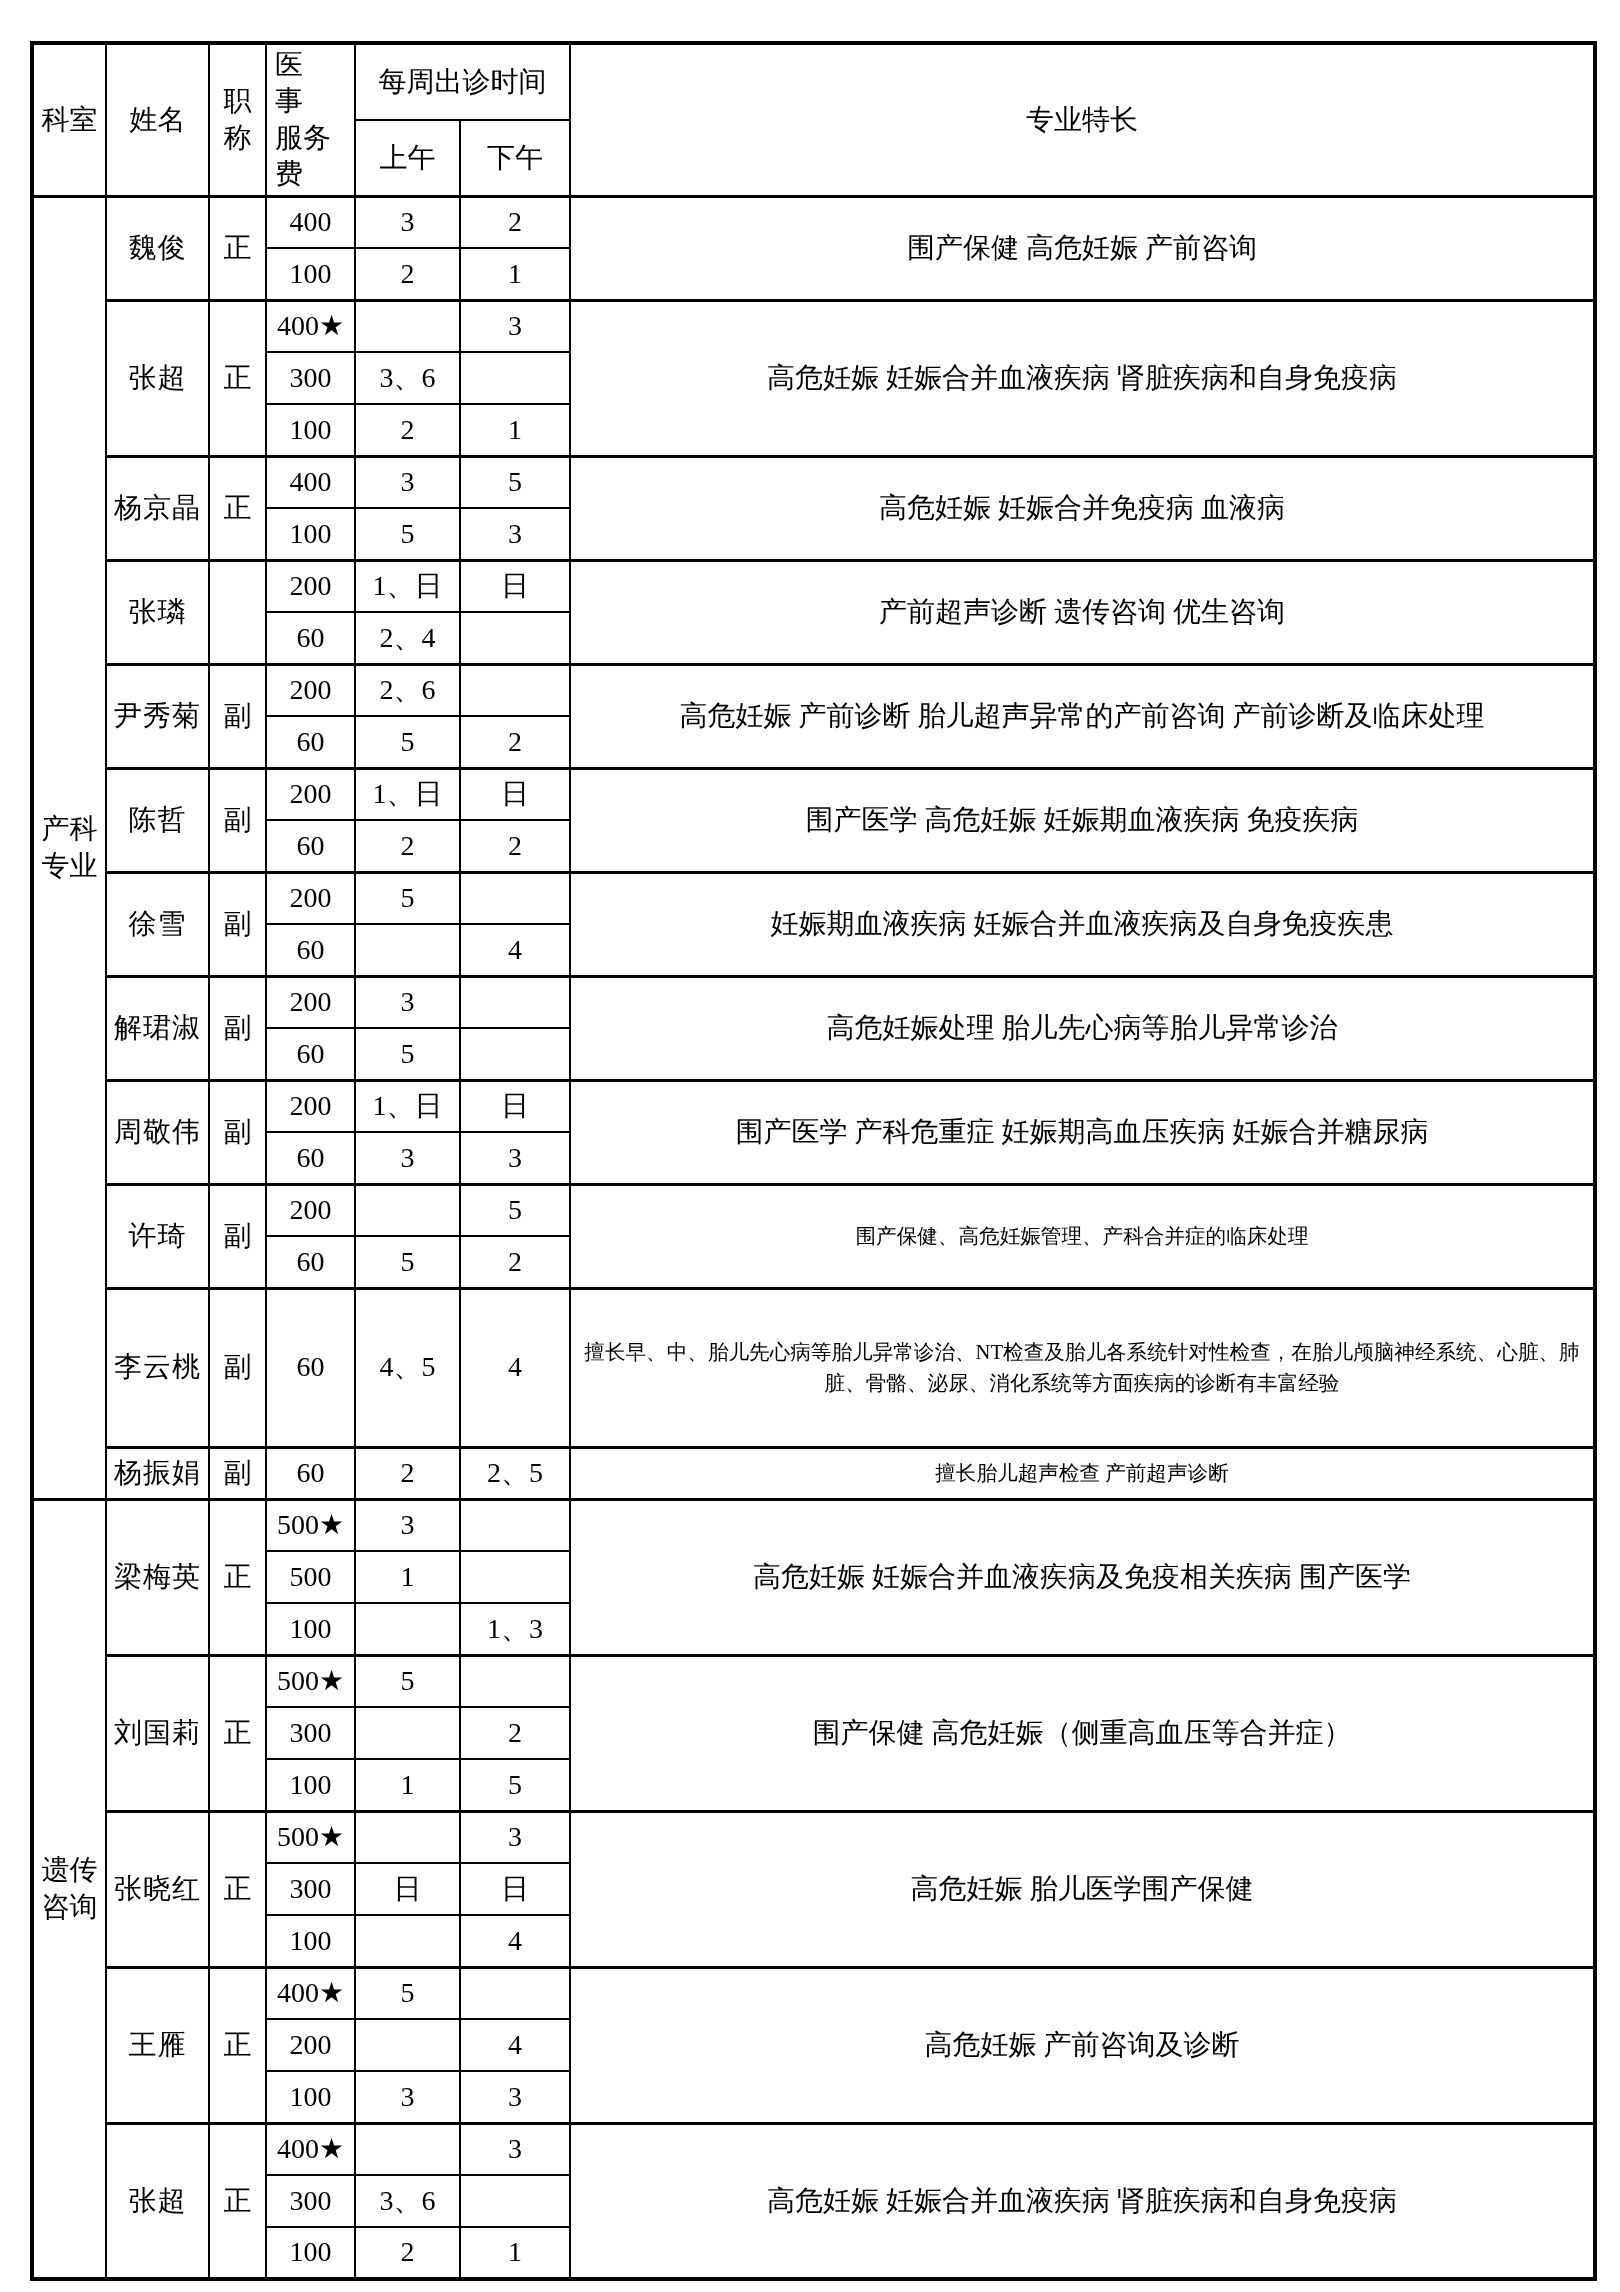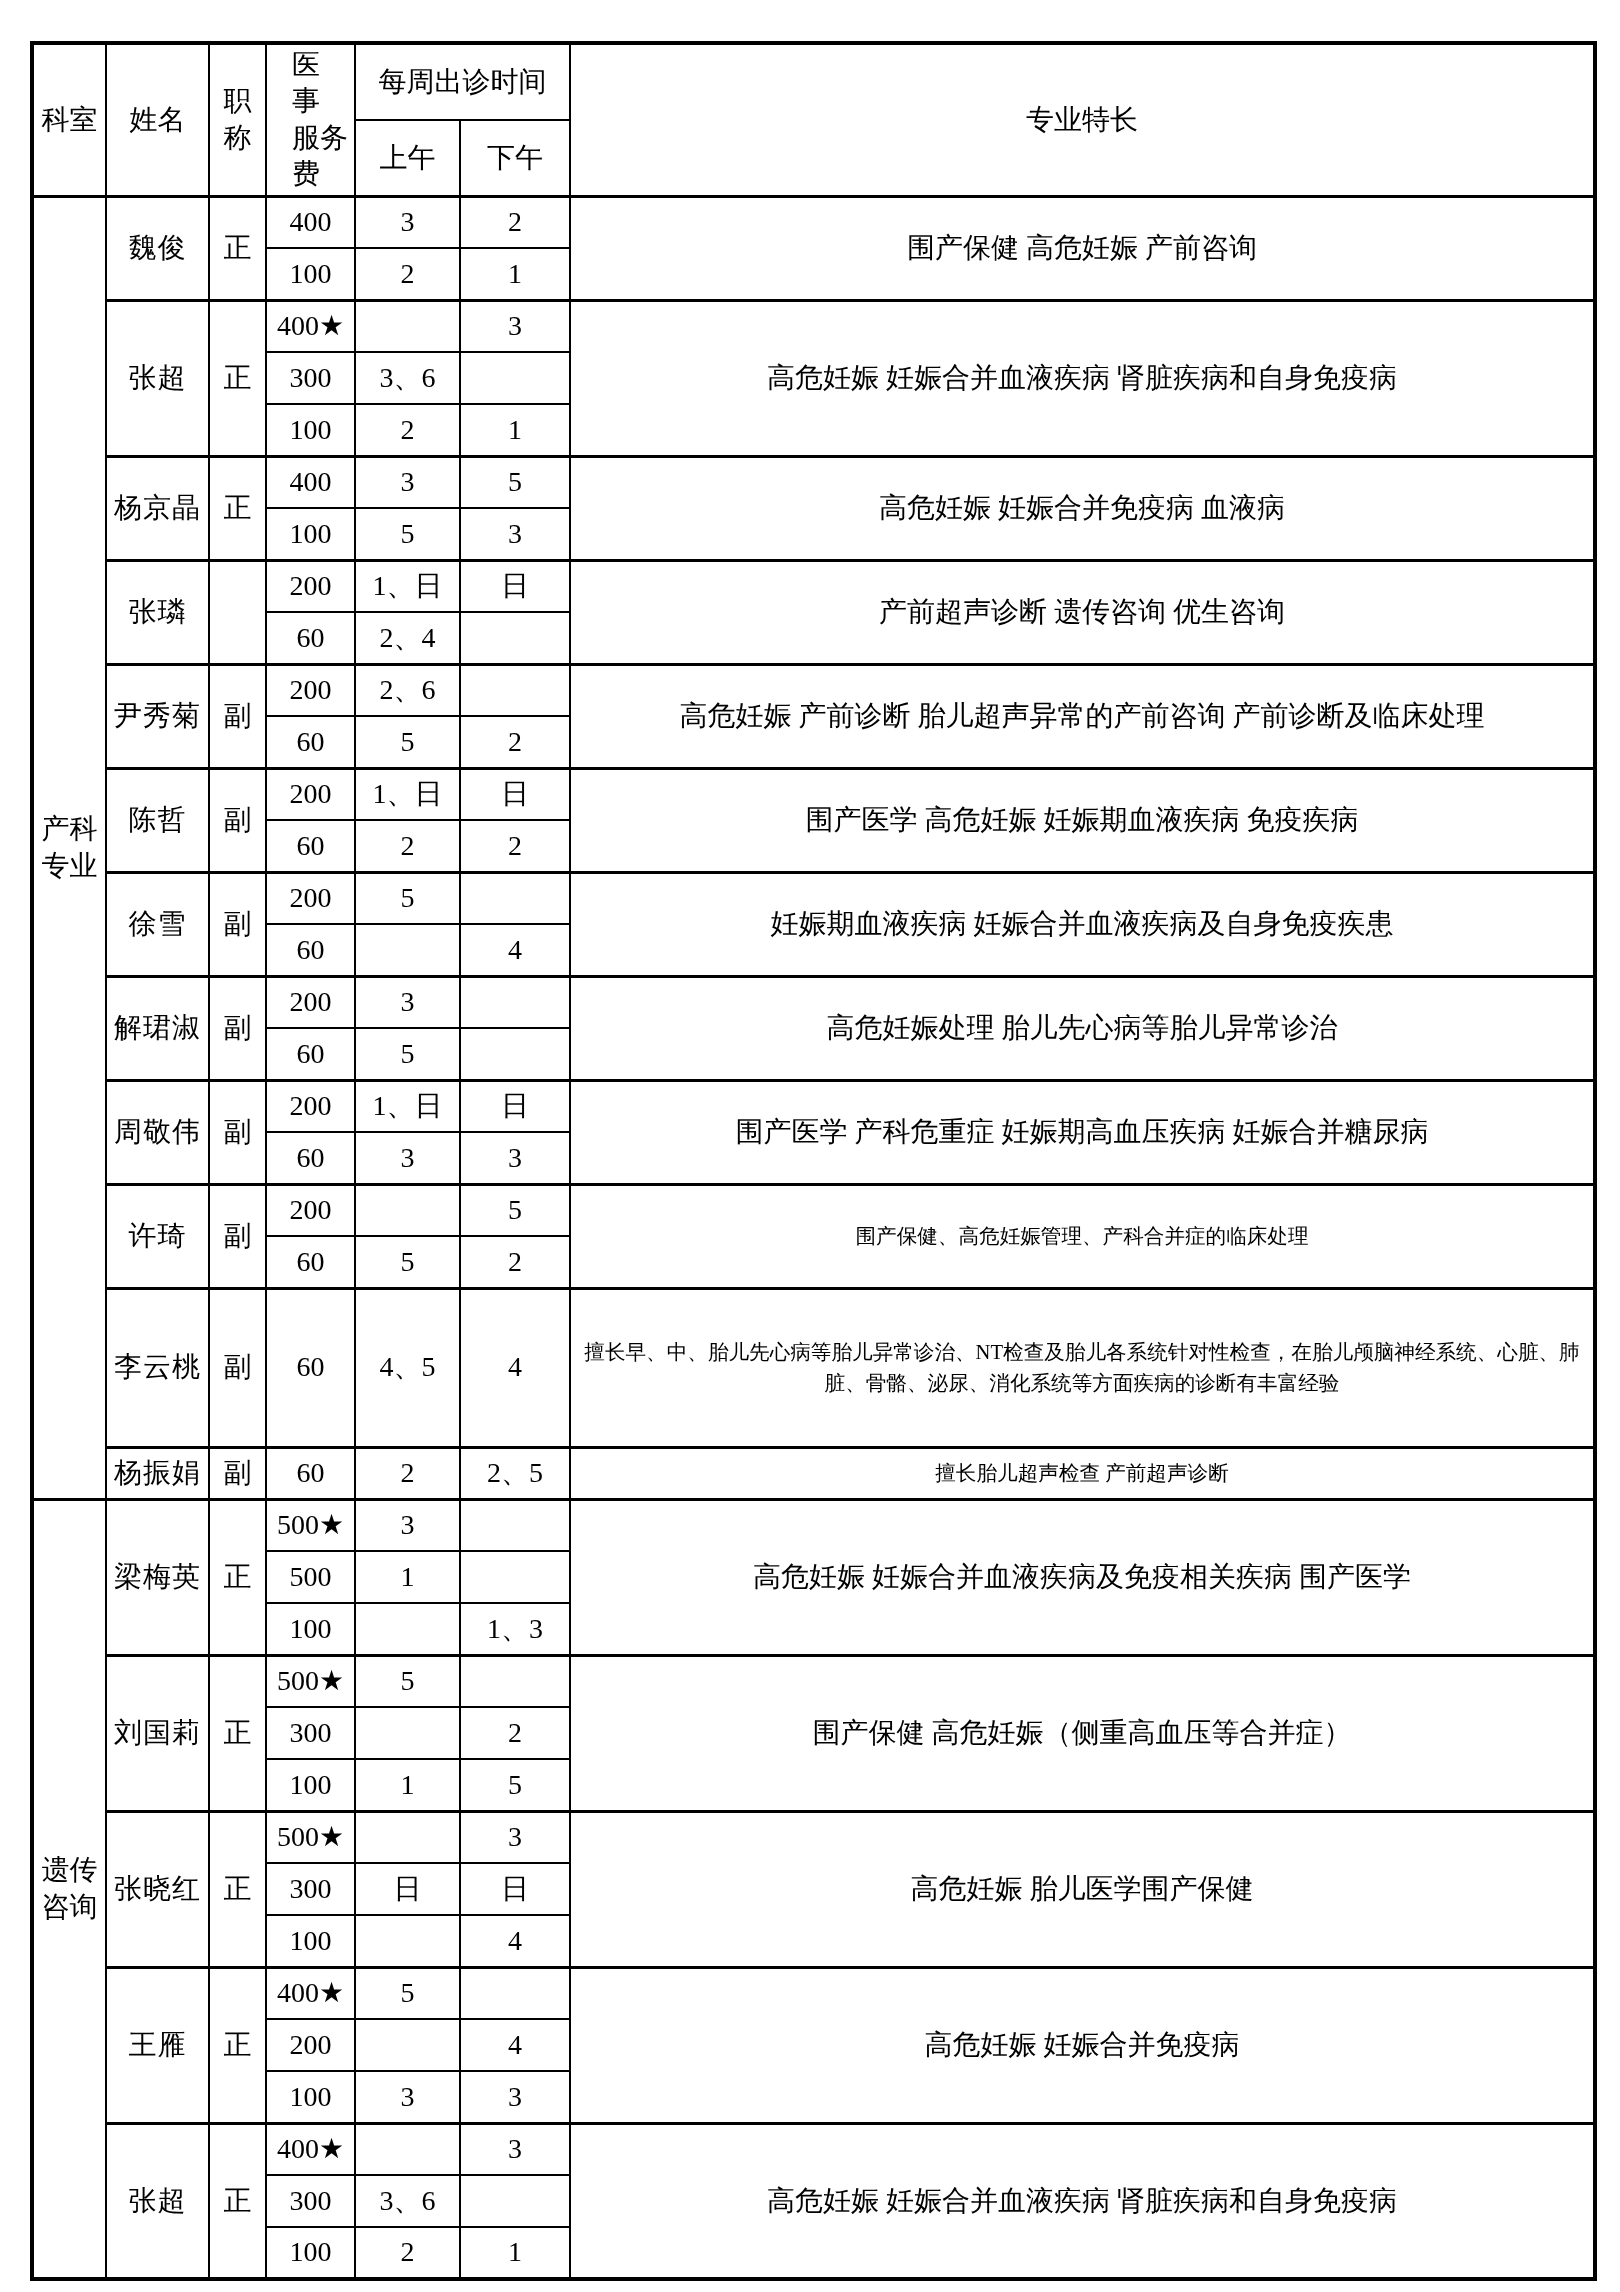--- a/index.html
+++ b/index.html
@@ -69,21 +69,21 @@
       <col style="width:89px">
       <col style="width:105px">
       <col style="width:110px">
       <col style="width:1025px">
     </colgroup>
     <thead>
       <tr>
         <th rowspan="2">科室</th>
         <th rowspan="2">姓名</th>
         <th rowspan="2">职称</th>
-        <th rowspan="2" style="text-align:left;padding-left:25px;"><span>医　事</span><br><span>服务费</span></th>
+        <th rowspan="2" style="text-align:left;padding-left:8px;"><span>医　事</span><br><span>服务费</span></th>
         <th colspan="2">每周出诊时间</th>
         <th rowspan="2">专业特长</th>
       </tr>
       <tr>
         <th>上午</th>
         <th>下午</th>
       </tr>
     </thead>
     <tbody>
         <tr class="doc-start">
@@ -292,21 +292,21 @@
           <td class="fee-cell">100</td>
           <td class="am-cell"></td>
           <td class="pm-cell">4</td>
         </tr>
         <tr class="doc-start">
           <td class="name-cell" rowspan="3">王雁</td>
           <td class="title-cell" rowspan="3">正</td>
           <td class="fee-cell">400★</td>
           <td class="am-cell">5</td>
           <td class="pm-cell"></td>
-          <td class="spec" rowspan="3">高危妊娠 妊娠合并免疫病</td>
+          <td class="spec" rowspan="3">高危妊娠 产前咨询及诊断</td>
         </tr>
         <tr>
           <td class="fee-cell">200</td>
           <td class="am-cell"></td>
           <td class="pm-cell">4</td>
         </tr>
         <tr>
           <td class="fee-cell">100</td>
           <td class="am-cell">3</td>
           <td class="pm-cell">3</td>

